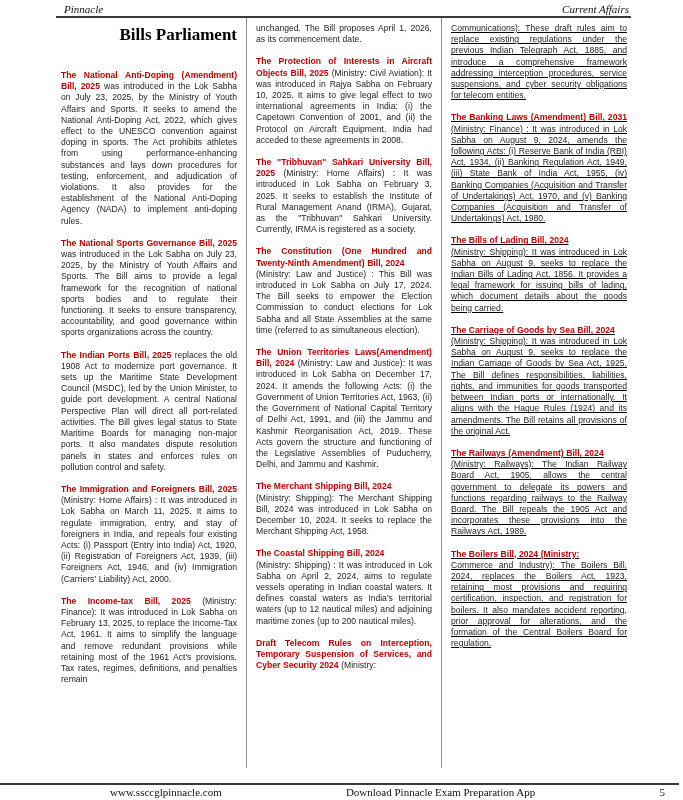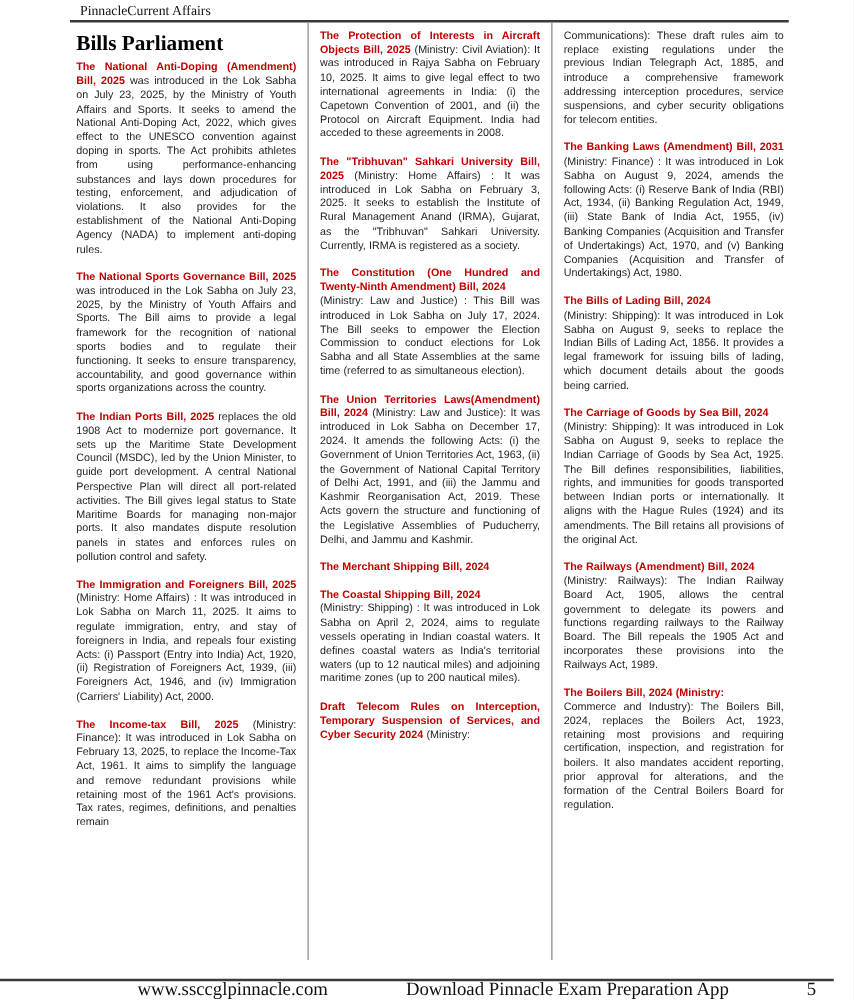--- a/index.html
+++ b/index.html
@@ -2,47 +2,47 @@
 <html><head>
 <meta charset="utf-8">
 <style>
   html,body { margin:0; padding:0; background:#e8e8e8; }
   .page {
     position:relative; width:683px; height:800px; background:#ffffff;
     font-family:"Liberation Sans", sans-serif; overflow:hidden; margin:0 auto;
     box-sizing:border-box;
   }
   .header {
-    display:flex; align-items:flex-end;
+    display:flex; justify-content:space-between; align-items:flex-end;
     margin:0 52px 0 56px; padding:1px 2px 1px 8px;
     font-family:"Liberation Serif", serif; font-size:11px; color:#111;
-    border-bottom:2px solid #3a3a3a; height:14px;
+    border-bottom:2px solid #3a3a3a; height:14px;font-style:italic;
   }
   .content {
     display:flex; margin:0 52px 0 56px; height:750px; overflow:hidden;
   }
   .col { flex:1; padding:5px 9px 0 9px; overflow:hidden; }
   .col.first { padding-left:5px; }
-  .col.last  { padding-right:4px; }
+  .col.last  { padding-right:4px;text-decoration:underline; }
   .col.mid   { border-left:1px solid #8c8c8c; border-right:1px solid #8c8c8c; }
   .title {
     font-family:"Liberation Serif", serif; font-size:17px; font-weight:bold;
-    color:#000; text-align:left; margin:2px 0 3px 0;
+    color:#000; text-align:right; margin:2px 0 25px 0;
   }
   .para {
     margin:0 0 11px 0; text-align:justify; font-size:8.6px; line-height:11.2px;
     color:#1e1e1e; word-spacing:0.2px;
   }
   .lead { font-weight:bold; color:#c00000; }
   .lead.block { display:block; }
   .footer {
     position:absolute; left:0; right:0; bottom:0; height:17px;
-    margin:0 16px 0 0; border-top:2px solid #3a3a3a;
+    margin:0 4px 0 0; border-top:2px solid #3a3a3a;
     display:flex; align-items:center; justify-content:space-between;
-    font-family:"Liberation Serif", serif; font-size:15px; color:#111;
+    font-family:"Liberation Serif", serif; font-size:11px; color:#111;
     padding:1px 14px 2px 110px; box-sizing:border-box;
   }
   .footer .site { text-decoration:none; color:#111; }
 </style>
 </head>
 <body>
 
 <div class="page">
 
   <div class="header">
@@ -72,37 +72,42 @@
         <span>(Ministry: Home Affairs) : It was introduced in Lok Sabha on March 11, 2025. It aims to regulate immigration, entry, and stay of foreigners in India, and repeals four existing Acts: (i) Passport (Entry into India) Act, 1920, (ii) Registration of Foreigners Act, 1939, (iii) Foreigners Act, 1946, and (iv) Immigration (Carriers' Liability) Act, 2000.</span>
       </p>
       <p class="para">
         <span class="lead">The Income-tax Bill, 2025</span>
         <span>(Ministry: Finance): It was introduced in Lok Sabha on February 13, 2025, to replace the Income-Tax Act, 1961. It aims to simplify the language and remove redundant provisions while retaining most of the 1961 Act's provisions. Tax rates, regimes, definitions, and penalties remain</span>
       </p>
     </div>
 
     <div class="col mid">
       <p class="para">
+        <span class="lead"></span>
+        <span>unchanged. The Bill proposes April 1, 2026, as its commencement date.</span>
+      </p>
+      <p class="para">
         <span class="lead">The Protection of Interests in Aircraft Objects Bill, 2025</span>
         <span>(Ministry: Civil Aviation): It was introduced in Rajya Sabha on February 10, 2025. It aims to give legal effect to two international agreements in India: (i) the Capetown Convention of 2001, and (ii) the Protocol on Aircraft Equipment. India had acceded to these agreements in 2008.</span>
       </p>
       <p class="para">
         <span class="lead">The "Tribhuvan" Sahkari University Bill, 2025</span>
         <span>(Ministry: Home Affairs) : It was introduced in Lok Sabha on February 3, 2025. It seeks to establish the Institute of Rural Management Anand (IRMA), Gujarat, as the "Tribhuvan" Sahkari University. Currently, IRMA is registered as a society.</span>
       </p>
       <p class="para">
         <span class="lead block">The Constitution (One Hundred and Twenty-Ninth Amendment) Bill, 2024</span>
         <span>(Ministry:  Law and Justice) : This Bill was introduced in Lok Sabha on July 17, 2024.  The Bill seeks to empower the Election Commission to conduct elections for Lok Sabha and all State Assemblies at the same time (referred to as simultaneous election).</span>
       </p>
       <p class="para">
         <span class="lead">The Union Territories Laws(Amendment) Bill, 2024</span>
         <span>(Ministry: Law and Justice): It was introduced in Lok Sabha on December 17, 2024. It amends the following Acts: (i) the Government of Union Territories Act, 1963, (ii) the Government of National Capital Territory of Delhi Act, 1991, and (iii) the Jammu and Kashmir Reorganisation Act, 2019. These Acts govern the structure and functioning of the Legislative Assemblies of Puducherry, Delhi, and Jammu and Kashmir.</span>
       </p>
       <p class="para">
         <span class="lead block">The Merchant Shipping Bill, 2024</span>
+        <span>(Ministry: Shipping): The Merchant Shipping Bill, 2024 was introduced in Lok Sabha on December 10, 2024.  It seeks to replace the Merchant Shipping Act, 1958.</span>
       </p>
       <p class="para">
         <span class="lead block">The Coastal Shipping Bill, 2024</span>
         <span>(Ministry: Shipping) : It was introduced in Lok Sabha on April 2, 2024, aims to regulate vessels operating in Indian coastal waters. It defines coastal waters as India's territorial waters (up to 12 nautical miles) and adjoining maritime zones (up to 200 nautical miles).</span>
       </p>
       <p class="para">
         <span class="lead">Draft Telecom Rules on Interception, Temporary Suspension of Services, and Cyber Security 2024</span>
         <span>(Ministry:</span>
       </p>
     </div>

